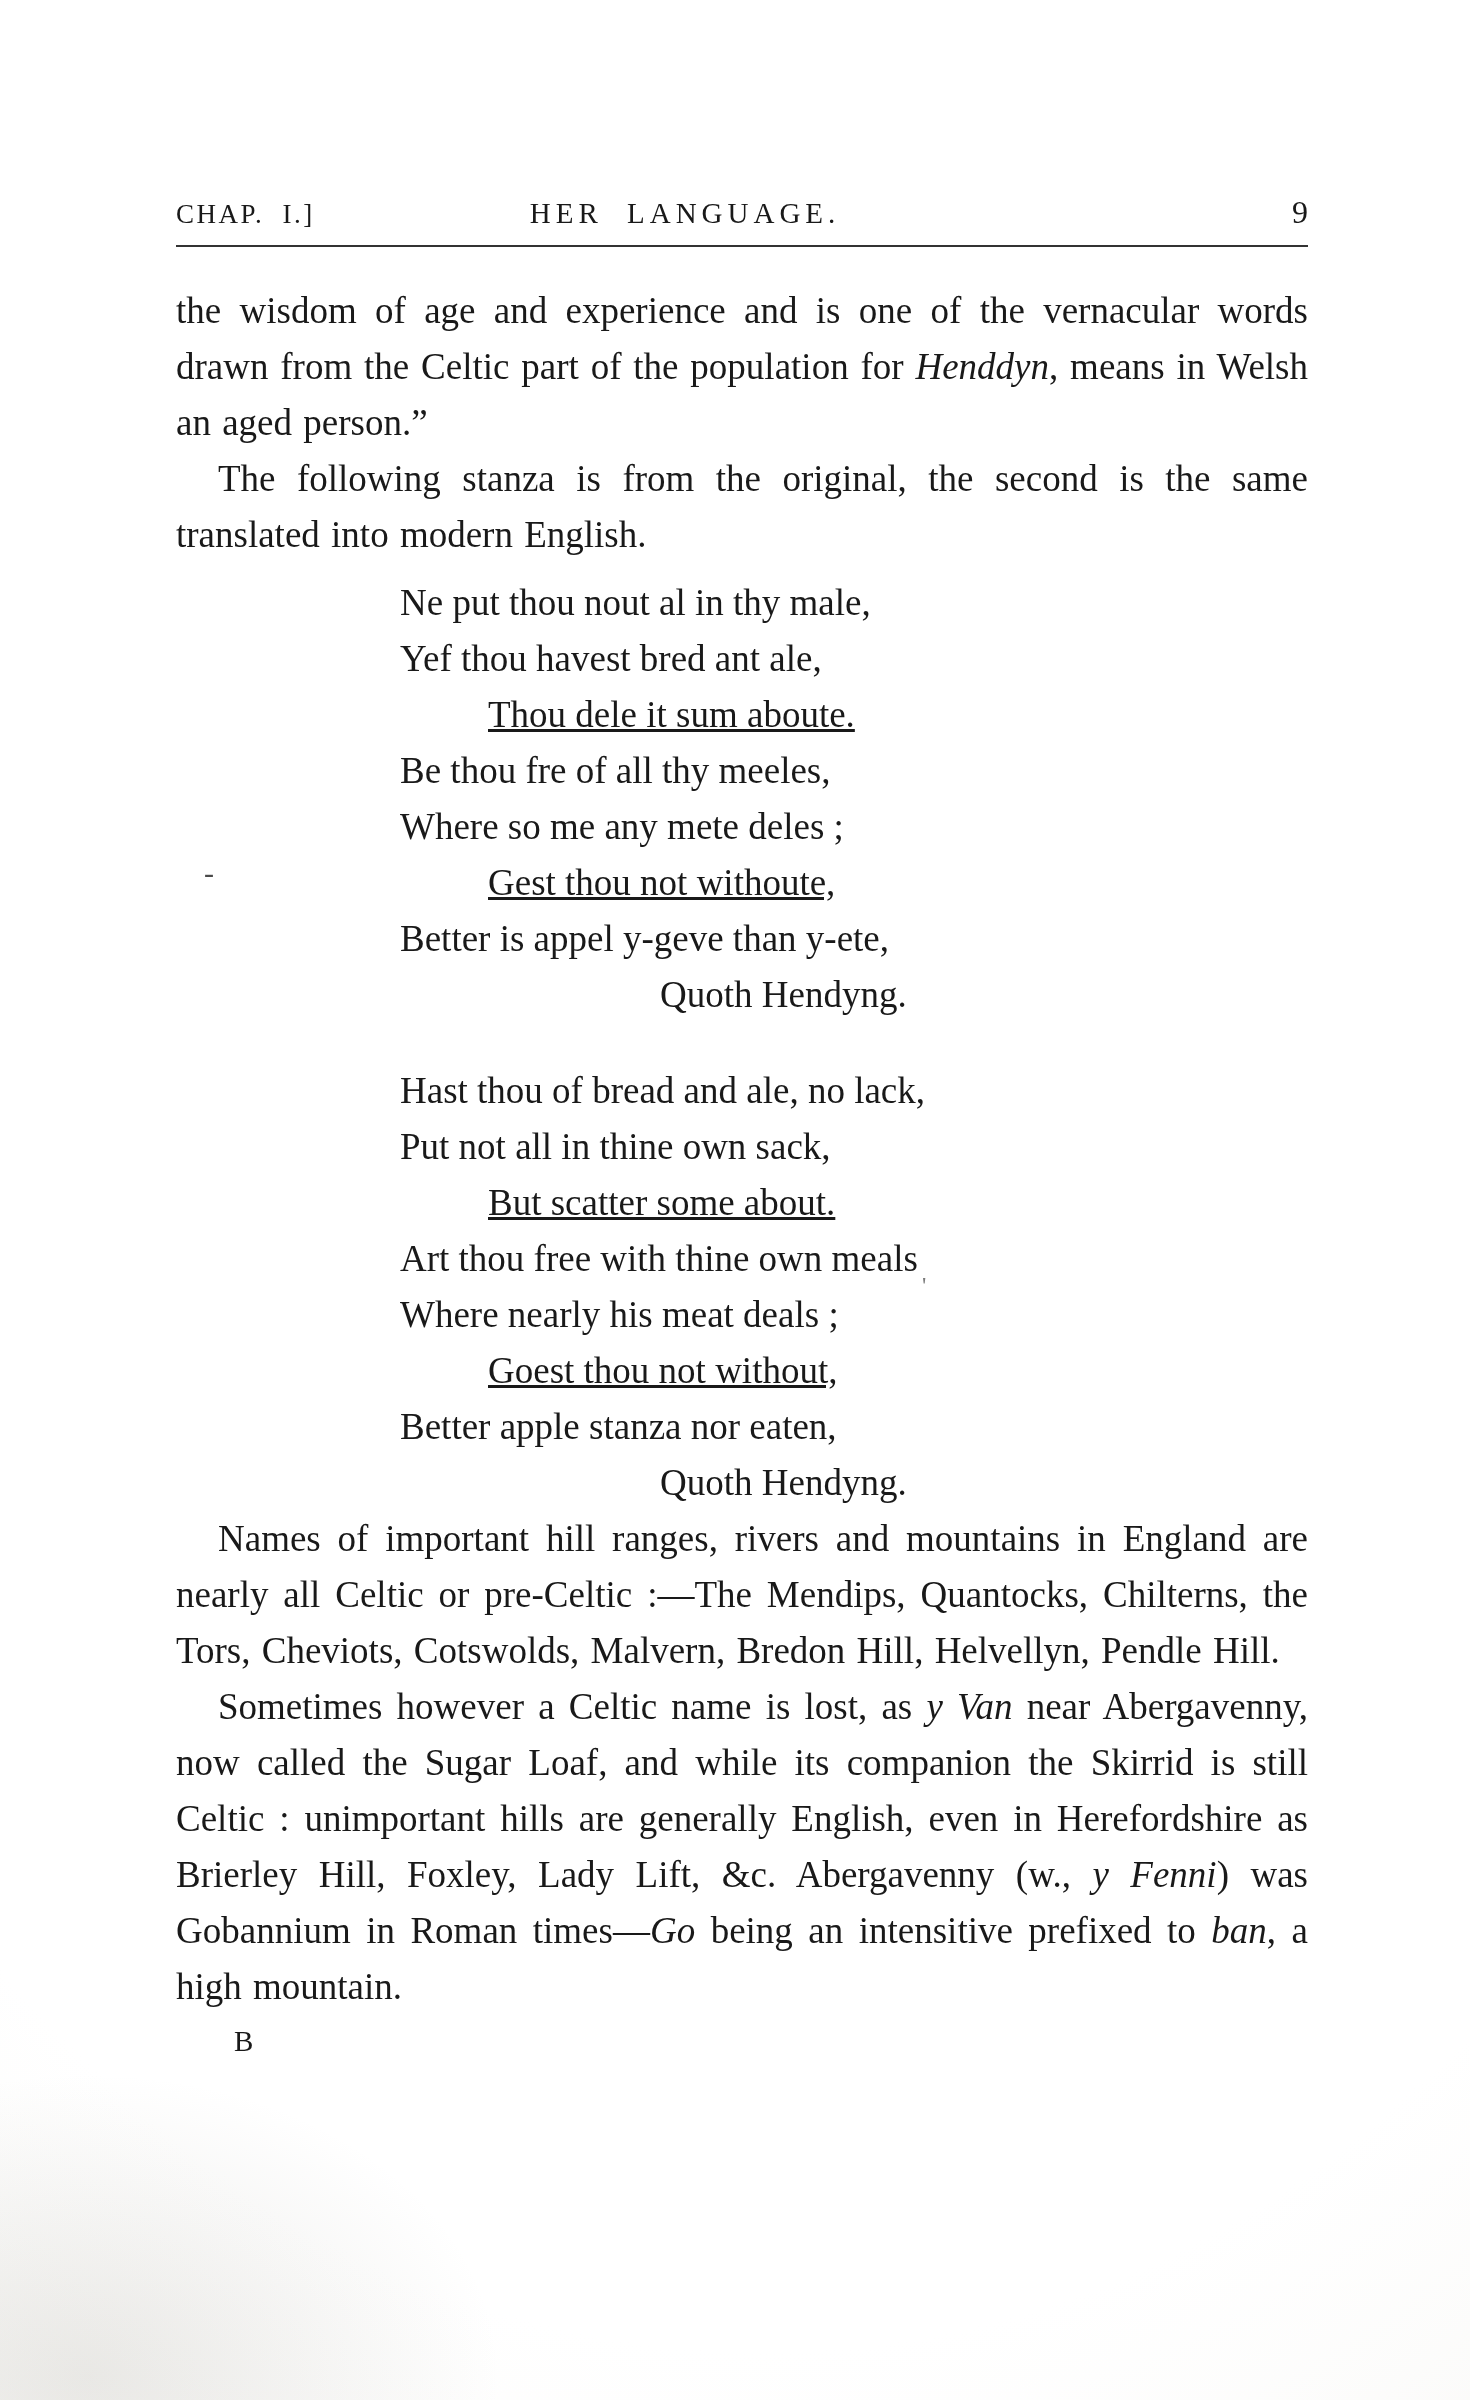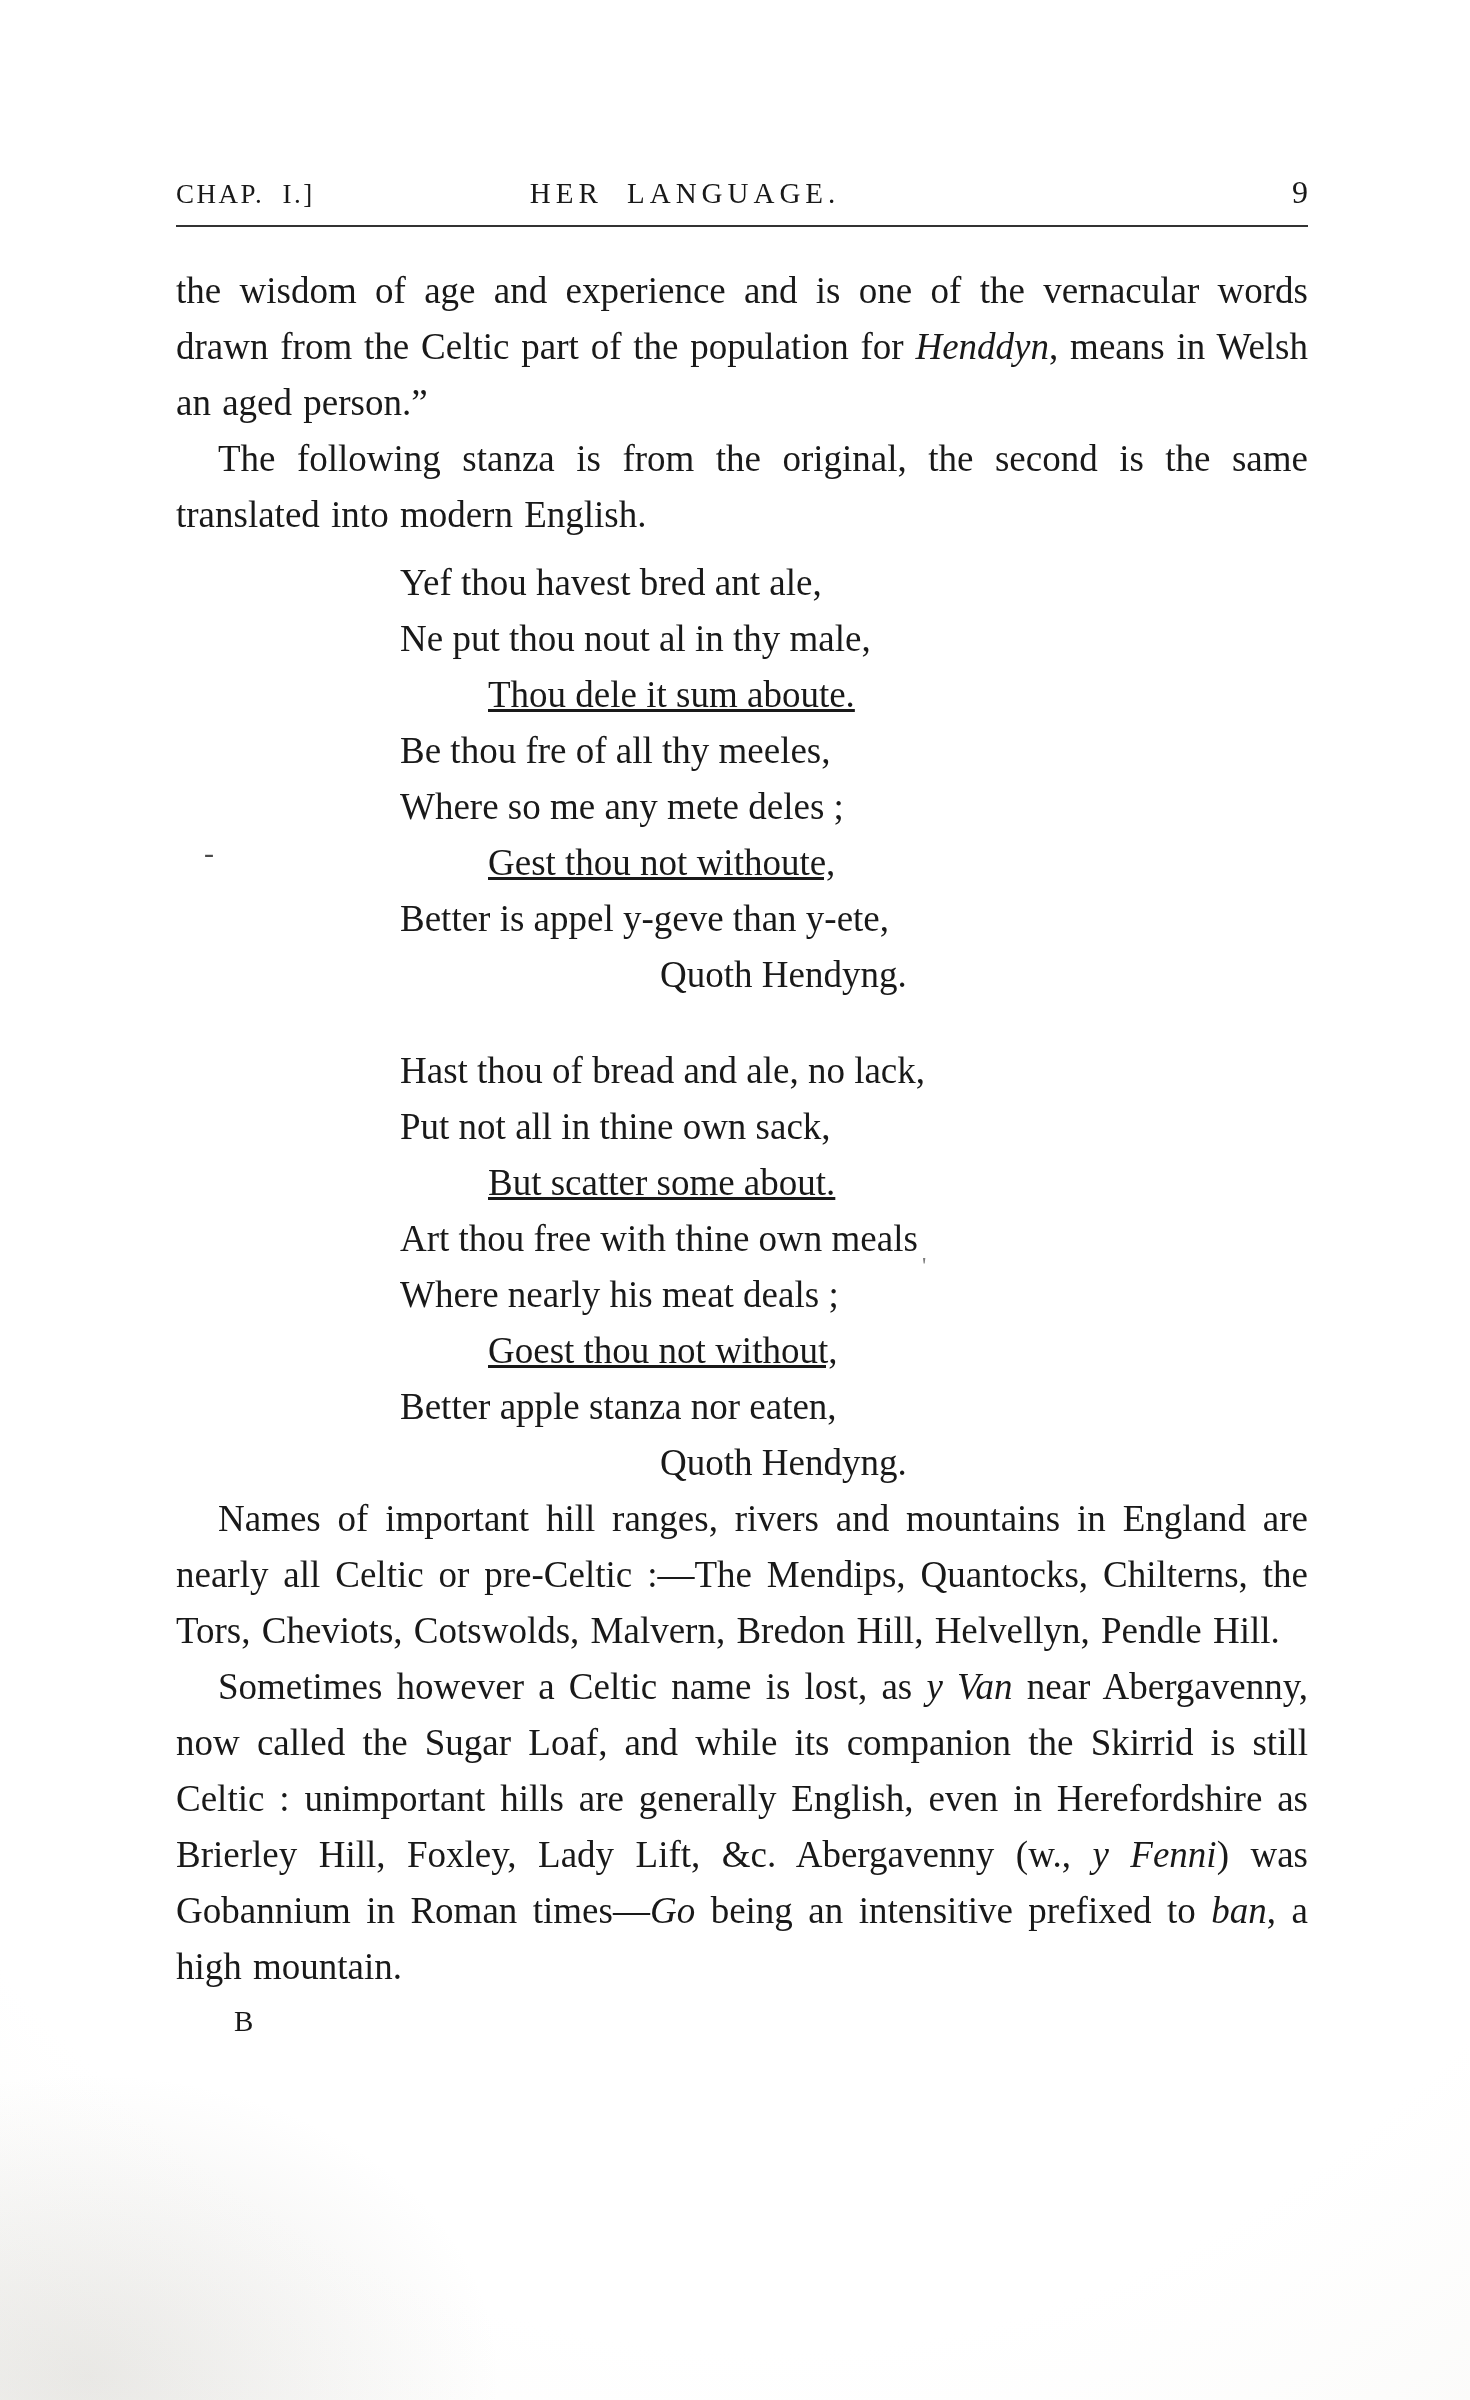--- a/index.html
+++ b/index.html
@@ -12,21 +12,21 @@
       background-color: #fcfcfa;
       background-image:
         radial-gradient(40% 18% at 6% 99%, rgba(165,162,152,0.22), rgba(165,162,152,0) 70%),
         radial-gradient(130% 100% at 52% 40%, #ffffff 58%, #f3f2ee 100%);
       font-family: "Liberation Serif", "DejaVu Serif", serif;
       color: #191919;
     }
     .page {
       position: absolute;
       left: 176px;
-      top: 174px;
+      top: 194px;
       width: 1132px;
     }
     .header {
       display: grid;
       grid-template-columns: 1fr 1.2fr 1fr;
       align-items: baseline;
     }
     .chapter {
       font-size: 27px;
       letter-spacing: 2.5px;
@@ -102,22 +102,22 @@
 
   <hr class="rule">
 
   <div class="body">
 
     <p class="para"><span>the wisdom of age and experience and is one of the vernacular words drawn from the Celtic part of the population for </span><span class="it">Henddyn</span><span>, means in Welsh an aged person.”</span></p>
 
     <p class="para ind"><span>The following stanza is from the original, the second is the same translated into modern English.</span></p>
 
     <div class="stanza first">
+        <div class="verse-line ind0">Ne put thou nout al in thy male,</div>
         <div class="verse-line ind0">Yef thou havest bred ant ale,</div>
-        <div class="verse-line ind0">Ne put thou nout al in thy male,</div>
         <div class="verse-line ind1">Thou dele it sum aboute.</div>
         <div class="verse-line ind0">Be thou fre of all thy meeles,</div>
         <div class="verse-line ind0">Where so me any mete deles ;</div>
         <div class="verse-line ind1">Gest thou not withoute,</div>
         <div class="verse-line ind0">Better is appel y-geve than y-ete,</div>
         <div class="verse-line ind2">Quoth Hendyng.</div>
       </div>
 
     <div class="stanza second">
         <div class="verse-line ind0">Hast thou of bread and ale, no lack,</div>

